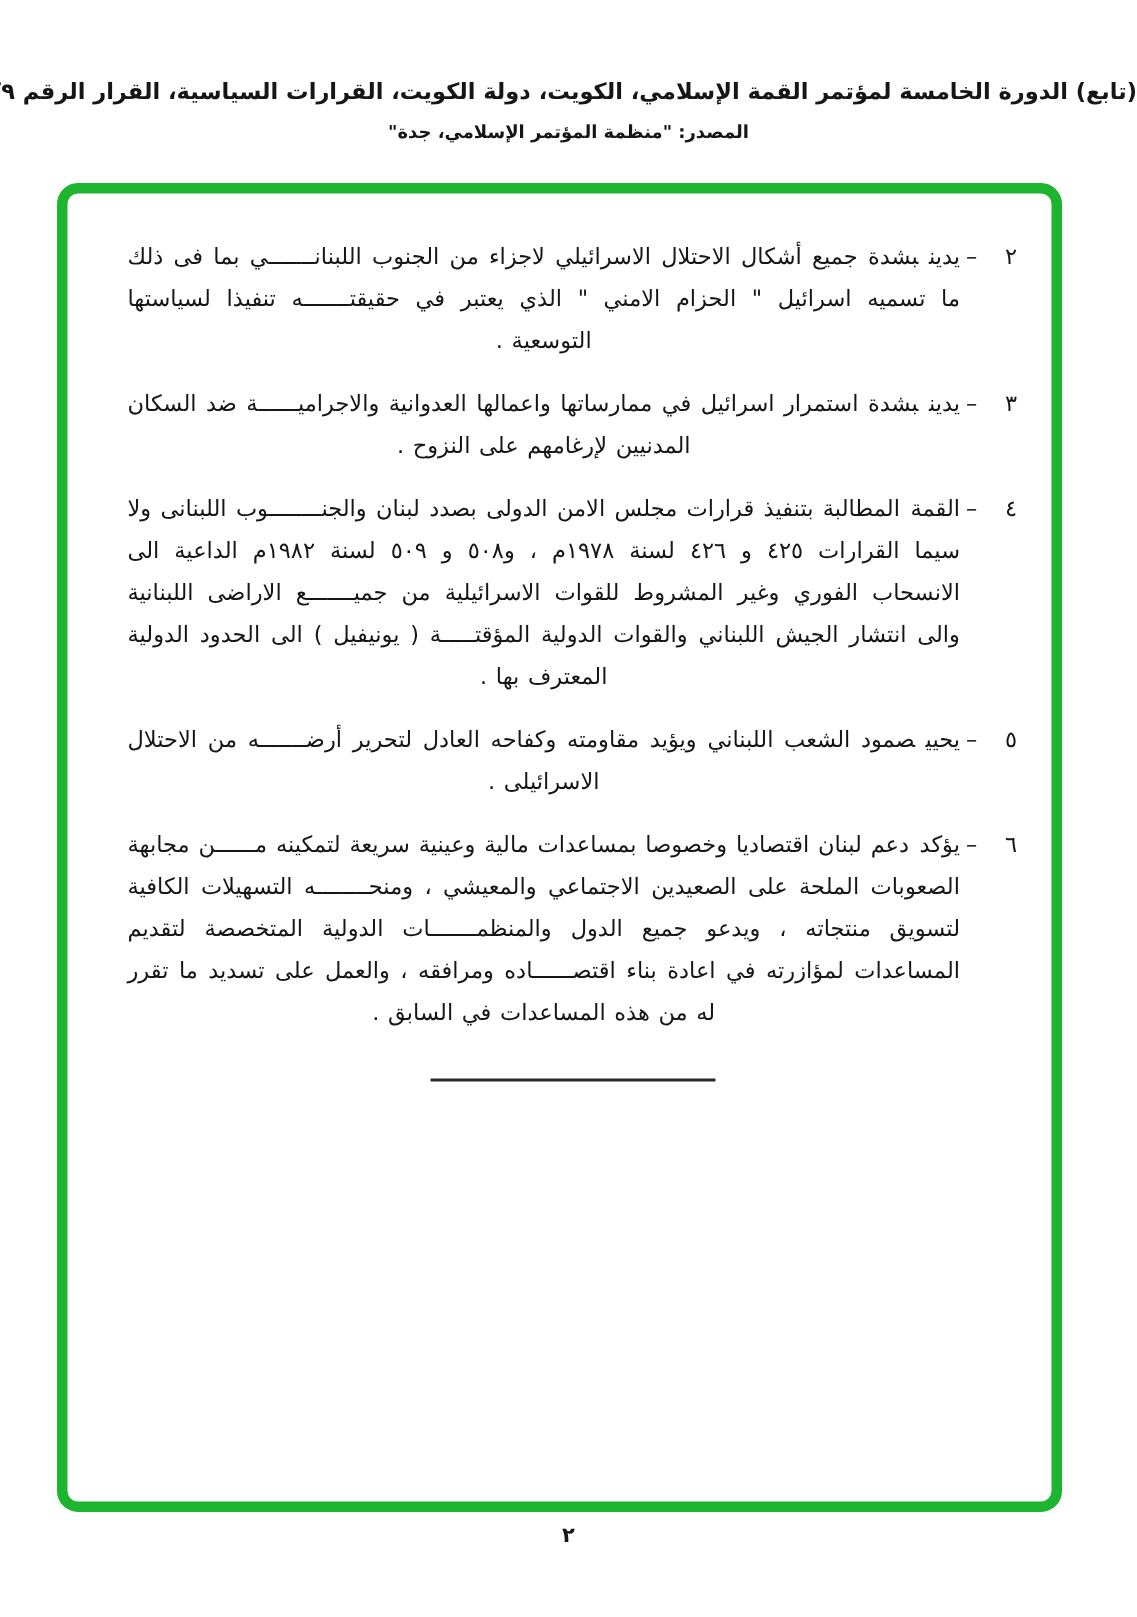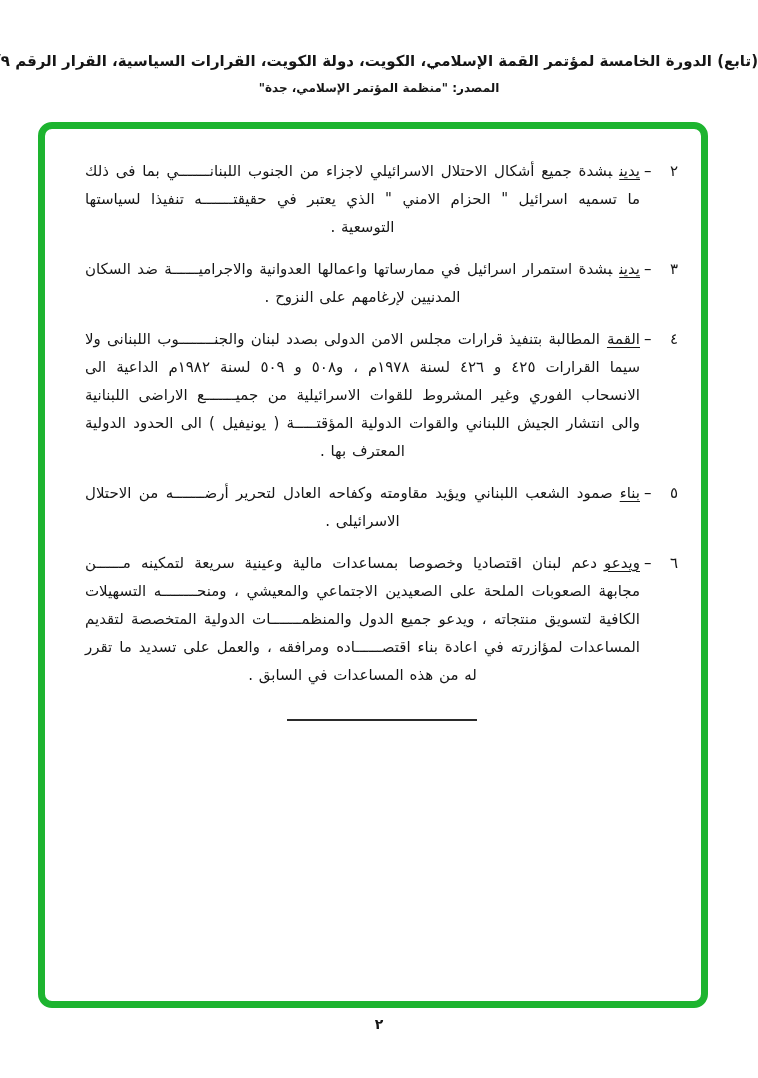--- a/index.html
+++ b/index.html
@@ -45,21 +45,20 @@
     font-size:15px; line-height:28px;
     padding-left:4px;
   }
   .ptext {
     flex:1;
     font-size:15px; line-height:28px;
     text-align:justify; text-align-last:center;
     word-spacing:1px;
   }
   .lead {
-    text-decoration:underline;
     text-underline-offset:3px;
     margin-inline-end:7px;
   }
   .divider {
     width:190px; height:2px; background:#2b2b2b;
     margin:30px auto 0;
   }
   .footer {
     position:absolute; top:1016px; left:0; width:758px;
     text-align:center;
@@ -106,31 +105,31 @@
         <span class="lead">القمة</span><span>المطالبة بتنفيذ قرارات مجلس الامن الدولى بصدد لبنان والجنــــــــوب اللبنانى ولا سيما القرارات ٤٢٥ و ٤٢٦ لسنة ١٩٧٨م ، و٥٠٨ و ٥٠٩ لسنة ١٩٨٢م الداعية الى الانسحاب الفوري وغير المشروط للقوات الاسرائيلية من جميـــــــع الاراضى اللبنانية والى انتشار الجيش اللبناني والقوات الدولية المؤقتـــــة ( يونيفيل ) الى الحدود الدولية المعترف بها .</span>
       </p>
     </div>
 
     <div class="para">
       <div class="marker">
         <span>٥</span>
         <span>–</span>
       </div>
       <p class="ptext">
-        <span class="lead">بناء</span><span>صمود الشعب اللبناني ويؤيد مقاومته وكفاحه العادل لتحرير أرضـــــــه من الاحتلال الاسرائيلى .</span>
+        <span class="lead">يحيي</span><span>صمود الشعب اللبناني ويؤيد مقاومته وكفاحه العادل لتحرير أرضـــــــه من الاحتلال الاسرائيلى .</span>
       </p>
     </div>
 
     <div class="para">
       <div class="marker">
         <span>٦</span>
         <span>–</span>
       </div>
       <p class="ptext">
-        <span class="lead">ويدعو</span><span>دعم لبنان اقتصاديا وخصوصا بمساعدات مالية وعينية سريعة لتمكينه مــــــن مجابهة الصعوبات الملحة على الصعيدين الاجتماعي والمعيشي ، ومنحــــــــه التسهيلات الكافية لتسويق منتجاته ، ويدعو جميع الدول والمنظمـــــــات الدولية المتخصصة لتقديم المساعدات لمؤازرته في اعادة بناء اقتصــــــاده ومرافقه ، والعمل على تسديد ما تقرر له من هذه المساعدات في السابق .</span>
+        <span class="lead">يؤكد</span><span>دعم لبنان اقتصاديا وخصوصا بمساعدات مالية وعينية سريعة لتمكينه مــــــن مجابهة الصعوبات الملحة على الصعيدين الاجتماعي والمعيشي ، ومنحــــــــه التسهيلات الكافية لتسويق منتجاته ، ويدعو جميع الدول والمنظمـــــــات الدولية المتخصصة لتقديم المساعدات لمؤازرته في اعادة بناء اقتصــــــاده ومرافقه ، والعمل على تسديد ما تقرر له من هذه المساعدات في السابق .</span>
       </p>
     </div>
 
     <div class="divider"></div>
 
   </div>
 </div>
 
 <div class="footer">
   <span>٢</span>

